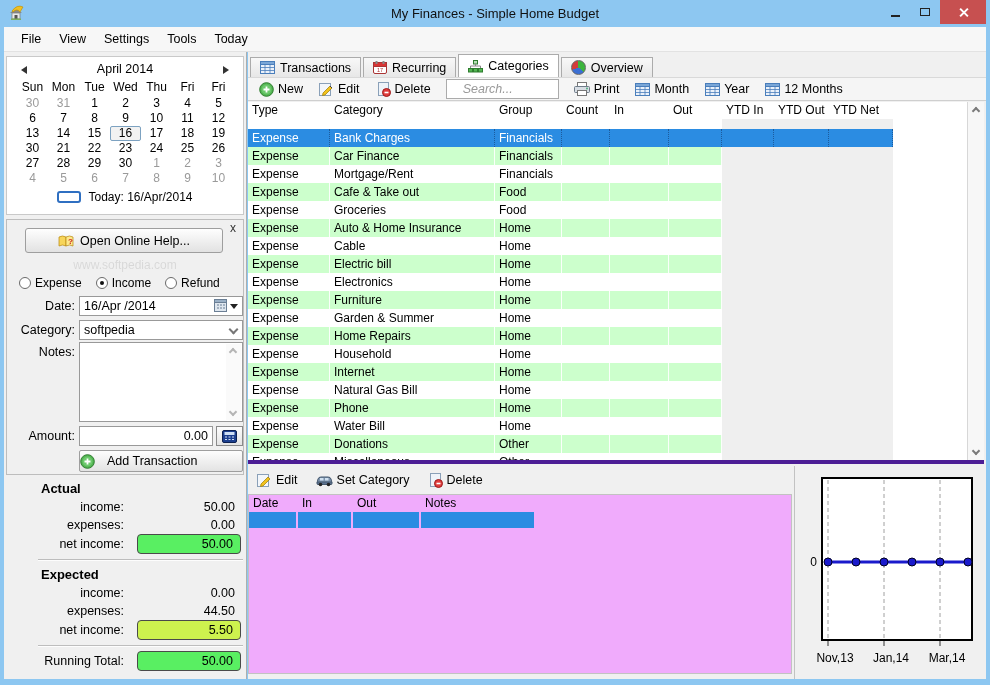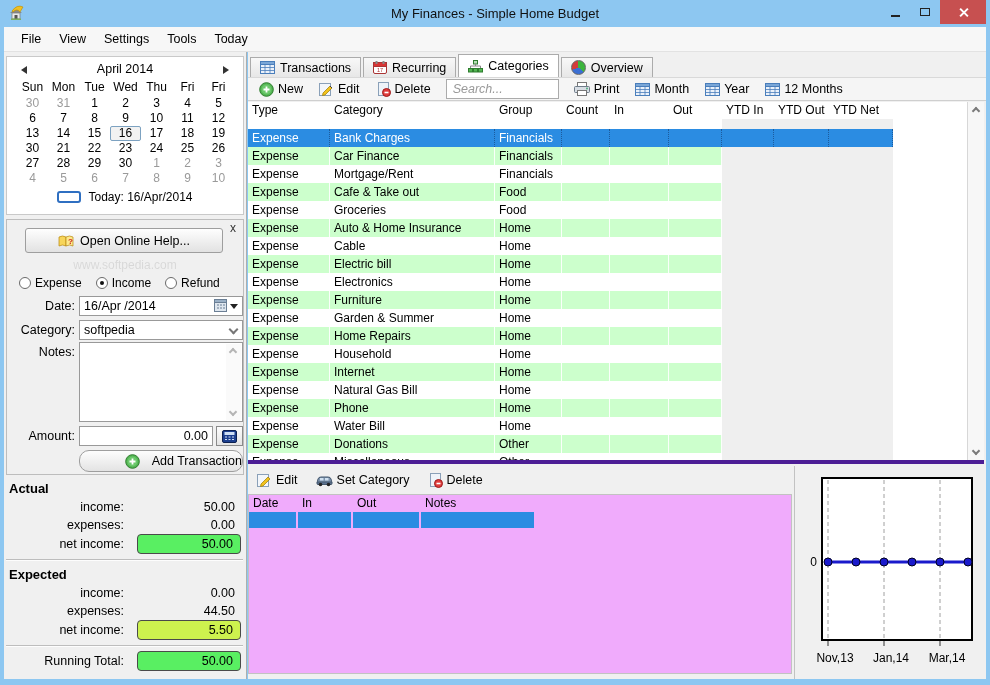--- a/index.html
+++ b/index.html
@@ -53,44 +53,44 @@
   .fwrap{position:absolute;left:72px;width:164px;height:20px;}
   .fwrap input{width:100%;height:100%;background:#fff;border:1px solid #999;font:12.5px "Liberation Sans",sans-serif;padding:0 4px;}
   .field-ico{position:absolute;top:3px;}
   .dd-tri{position:absolute;right:5px;top:8px;width:0;height:0;border-left:4px solid transparent;border-right:4px solid transparent;border-top:5px solid #222;}
   .chev{position:absolute;right:6px;top:6px;width:7px;height:7px;border-right:2px solid #777;border-bottom:2px solid #777;transform:rotate(45deg);}
   .notes-area{position:absolute;left:72px;top:122px;width:164px;height:80px;background:#fff;border:1px solid #999;}
   .nscroll{position:absolute;right:1px;top:1px;bottom:1px;width:15px;background:#fafafa;}
   .nchev{position:absolute;left:4px;width:6px;height:6px;border-right:2px solid #b5b5b5;border-bottom:2px solid #b5b5b5;}
   .nchev.up{top:5px;transform:rotate(-135deg);} .nchev.dn{bottom:5px;transform:rotate(45deg);}
   .calcbtn{position:absolute;left:209px;top:206px;width:27px;height:20px;border:1px solid #8a8a8a;background:linear-gradient(#fdfdfd,#e4e4e4);display:flex;align-items:center;justify-content:center;}
-  .btn-add{position:absolute;top:230px;left:72px;width:164px;height:22px;border:1px solid #9e9e9e;border-radius:10px;
-    background:linear-gradient(#fdfdfd,#e3e3e3);display:flex;align-items:center;justify-content:flex-end;gap:12px;font-size:12.5px;}
-  
-  .summary{position:absolute;top:426px;left:0;right:1px;}
+  .btn-add{position:absolute;top:230px;left:72px;width:164px;height:22px;border:1px solid #9e9e9e;border-radius:2px;
+    background:linear-gradient(#fdfdfd,#e3e3e3);display:flex;align-items:center;justify-content:flex-start;gap:12px;font-size:12.5px;}
+  
+  .summary{position:absolute;top:426px;left:0;right:1px;padding-left:32px;}
   .sec-title{font-weight:bold;font-size:13px;padding:3px 0 2px 5px;}
   .srow{position:relative;height:18px;font-size:12.5px;}
   .slabel{position:absolute;right:121px;top:2px;}
   .sval{position:absolute;right:10px;top:2px;}
   .pillrow{height:22px;}
   .pill{position:absolute;right:4px;top:0;width:104px;height:20px;border:1px solid #4a4a4a;border-radius:4px;
     text-align:right;line-height:19px;padding-right:7px;font-size:12.5px;}
   .pill.green{background:#59ef62;} .pill.yellow{background:#cdf24e;}
   .sdivider{height:2px;border-top:1px solid #bdbdbd;border-bottom:1px solid #fdfdfd;margin:3px 2px;}
   
   .right{position:absolute;top:52px;left:248px;right:4px;bottom:6px;background:#f0f0f0;}
   .tabs{position:absolute;top:2px;left:2px;height:23px;display:flex;align-items:flex-end;}
   .tab{display:flex;align-items:center;gap:5px;padding:4px 9px;height:20px;border:1px solid #ababab;border-bottom:none;
     background:linear-gradient(#f8f8f8,#e7e7e7);margin-right:2px;font-size:12.5px;}
   .tab.active{height:23px;background:#fff;position:relative;z-index:3;}
   .toolbar{position:absolute;top:25px;left:0;right:0;height:24px;background:#f5f5f5;border-top:1px solid #d9d9d9;border-bottom:1px solid #cfcfcf;
     display:flex;align-items:center;gap:2px;padding-left:4px;}
   .tbtn{display:flex;align-items:center;gap:4px;padding:2px 7px;font-size:12.5px;}
   .searchbox{width:113px;height:20px;border:1px solid #ababab;background:#fff;font:italic 12.5px "Liberation Sans",sans-serif;
-    padding:0 6px;margin:0 6px;color:#333;}
+    padding:0 16px;margin:0 6px;color:#333;}
   .searchbox::placeholder{color:#999;font-style:italic;}
   
   .tablewrap{position:absolute;top:50px;left:0;right:2px;height:362px;background:#fff;border-bottom:4px solid #4c1d95;overflow:hidden;}
   .thead{position:absolute;top:0;left:0;height:17px;white-space:nowrap;font-size:12px;}
   .th{display:inline-block;height:17px;line-height:16px;padding-left:4px;overflow:hidden;vertical-align:top;}
   .grayzone{position:absolute;left:474px;width:171px;top:17px;bottom:0;background:#efefef;}
   .rows{position:absolute;top:27px;left:0;}
   .trow{height:18px;white-space:nowrap;position:relative;}
   .td{display:inline-block;height:18px;line-height:18px;padding-left:4px;overflow:hidden;vertical-align:top;font-size:12px;}
   .trow.striped .td.paint{background:#ccffcc;border-right:1px solid rgba(255,255,255,0.9);}

